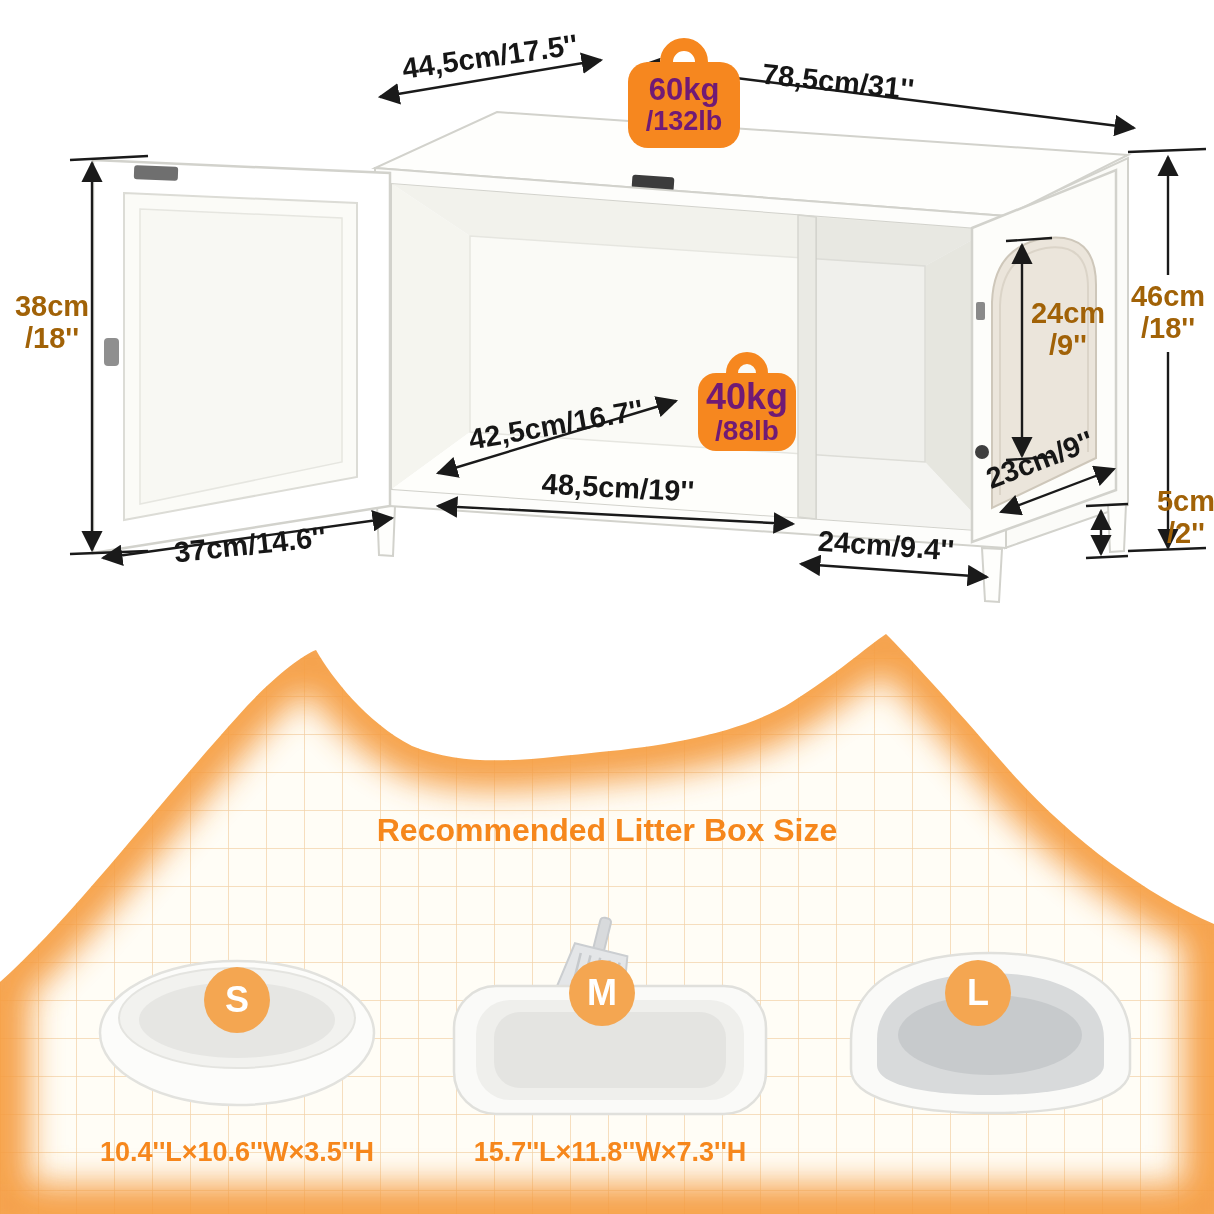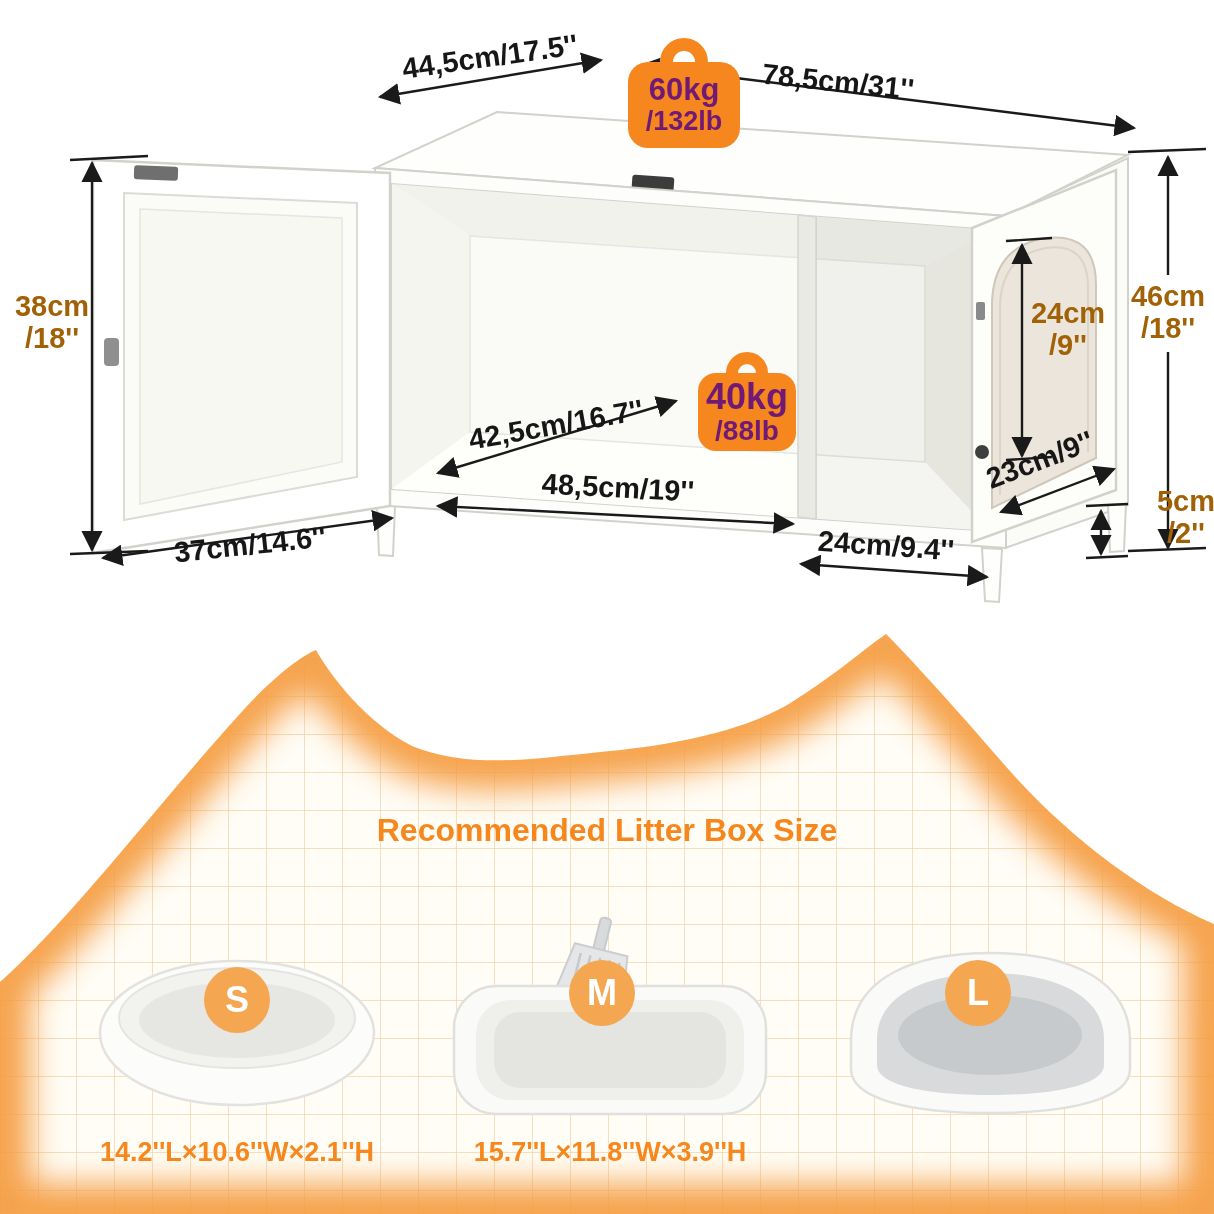--- a/index.html
+++ b/index.html
@@ -194,17 +194,17 @@
     <svg class="pan pan-l" width="315" height="205" viewBox="0 0 315 205">
       <path d="M18 118 C18 52 86 30 157 30 C228 30 297 52 297 118 L297 146 C297 175 240 190 157 190 C74 190 18 175 18 146 Z" fill="#FAFAF8" stroke="#E0E0DC" stroke-width="2.5"></path>
       <path d="M44 116 C44 70 98 50 157 50 C216 50 271 70 271 116 L271 142 C271 162 222 172 157 172 C92 172 44 162 44 142 Z" fill="#D8DADB"></path>
       <ellipse cx="157" cy="112" rx="92" ry="40" fill="#C7CACC"></ellipse>
     </svg>
 
     <div class="size-badge" style="left:237px;top:380px;">S</div>
     <div class="size-badge" style="left:602px;top:373px;">M</div>
     <div class="size-badge" style="left:978px;top:373px;">L</div>
 
-    <div class="pan-dims" style="left:237px;">14.2''L×10.6''W×2.1''H</div>
-    <div class="pan-dims" style="left:610px;">15.7''L×11.8''W×3.9''H</div>
+    <div class="pan-dims" style="left:237px;">10.4''L×10.6''W×3.5''H</div>
+    <div class="pan-dims" style="left:610px;">15.7''L×11.8''W×7.3''H</div>
   </div>
 
 </div>
 
 </body></html>

